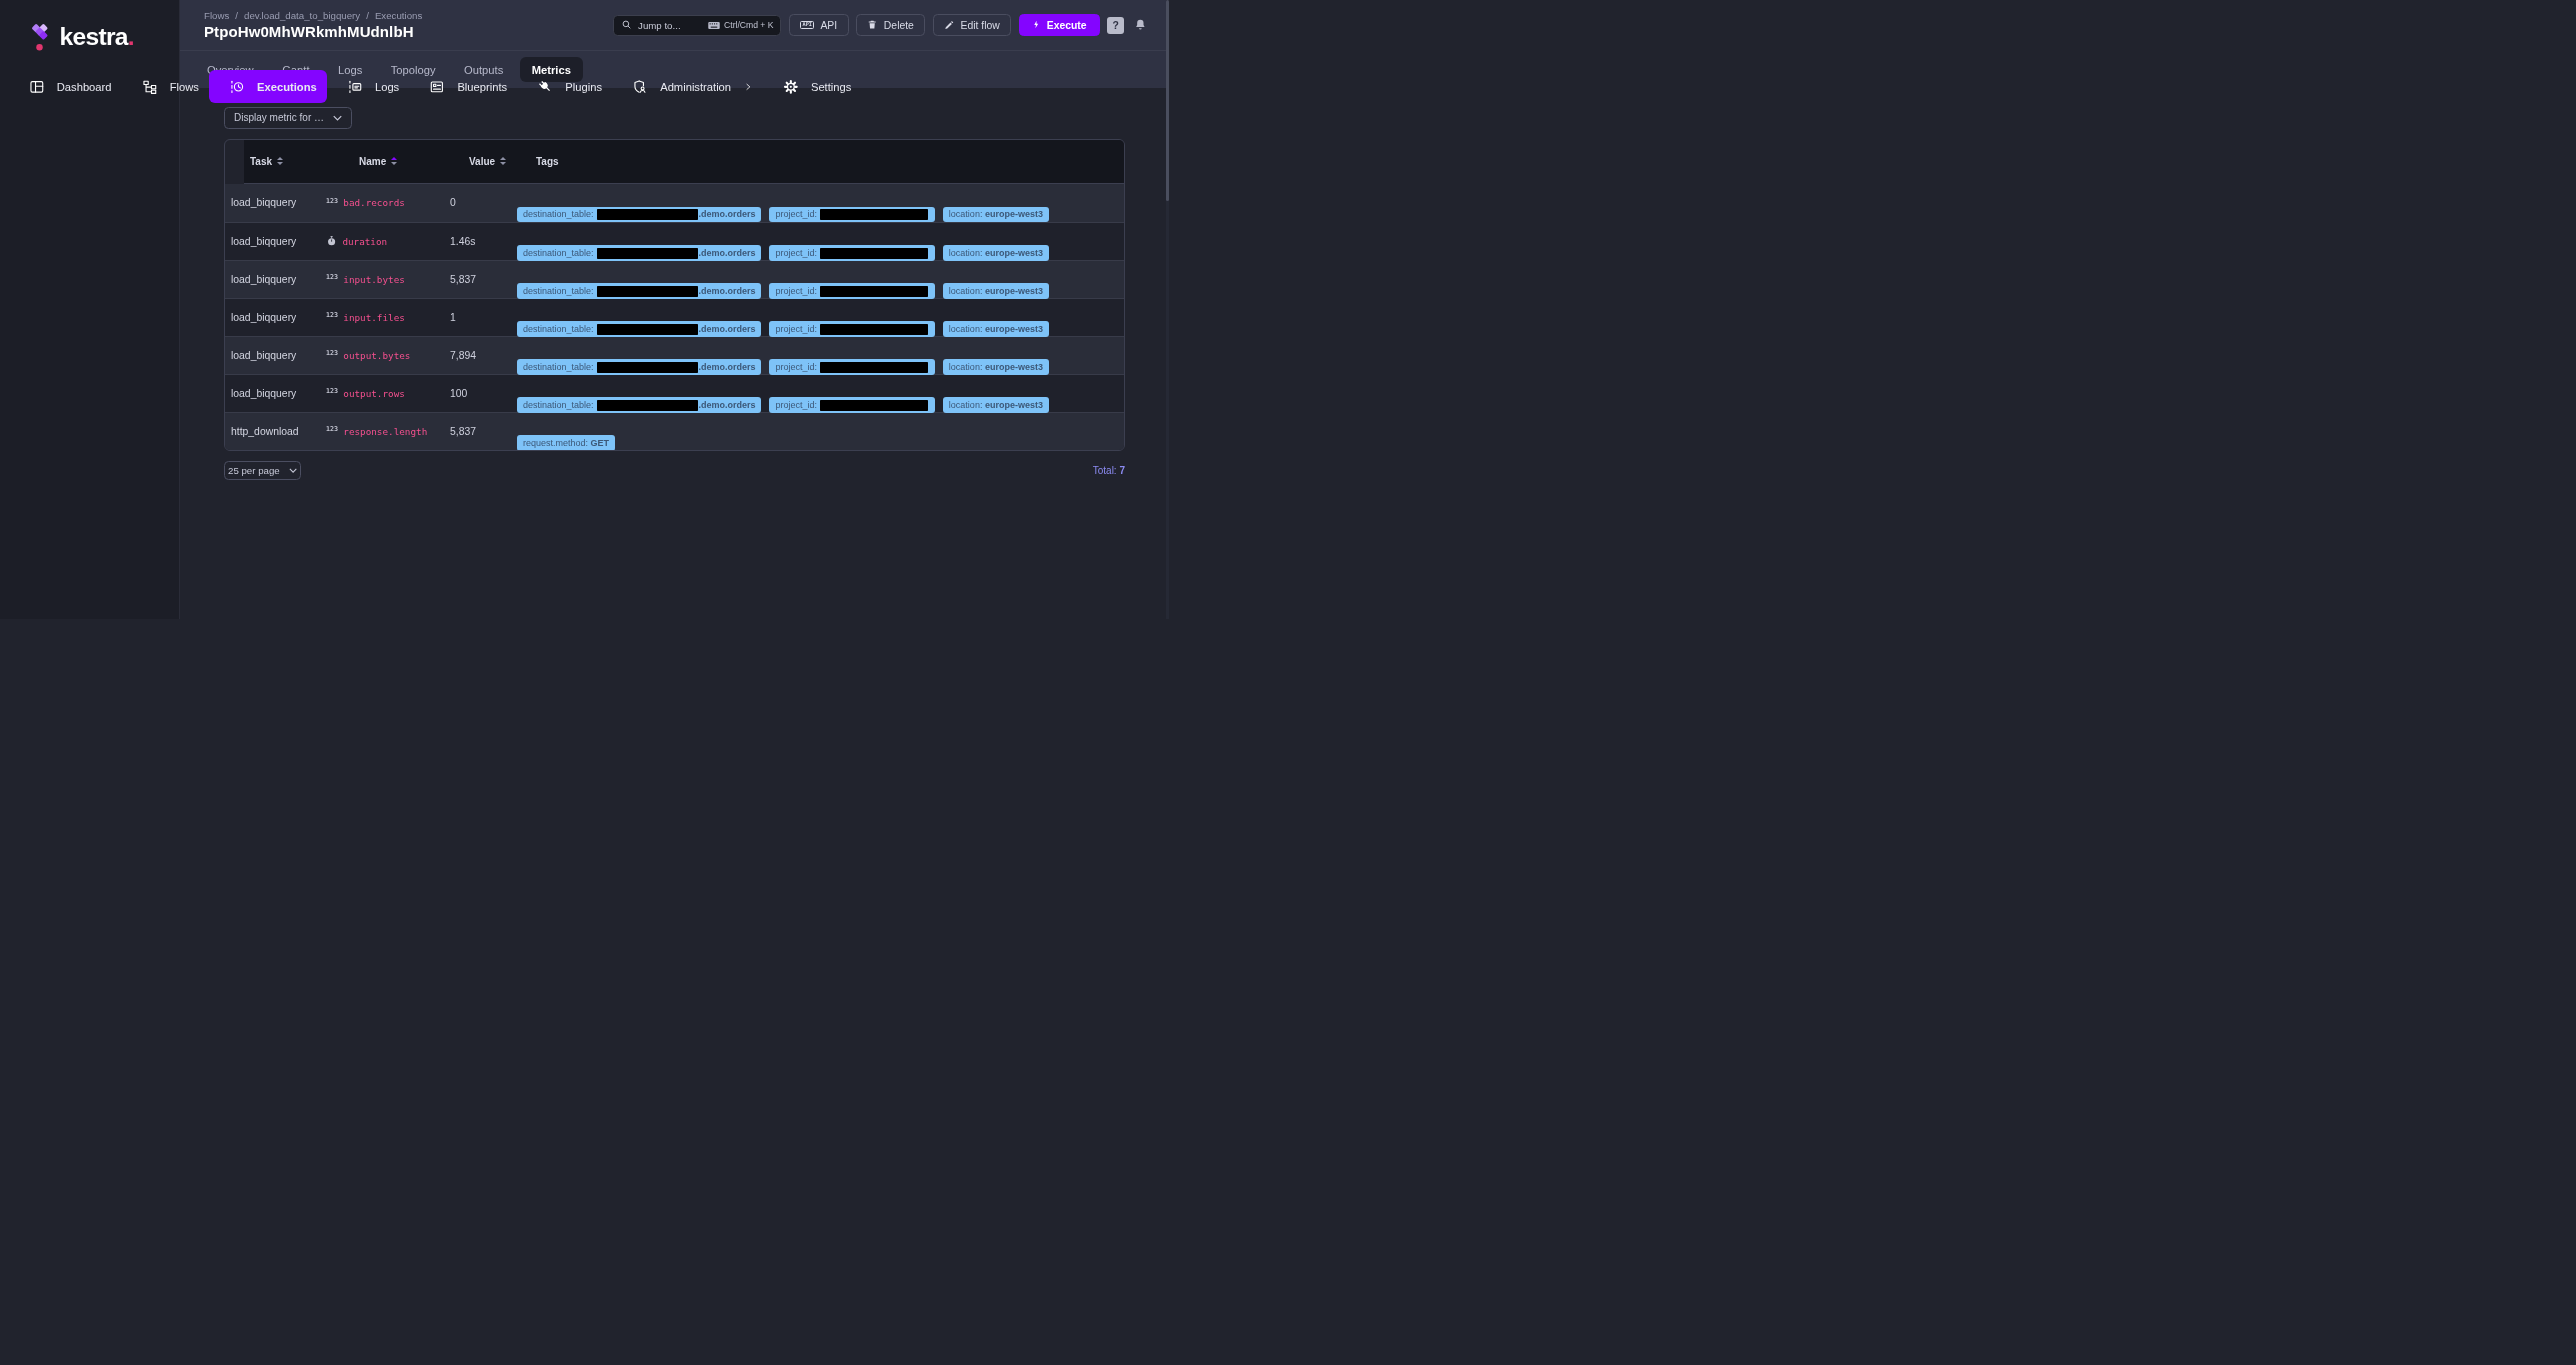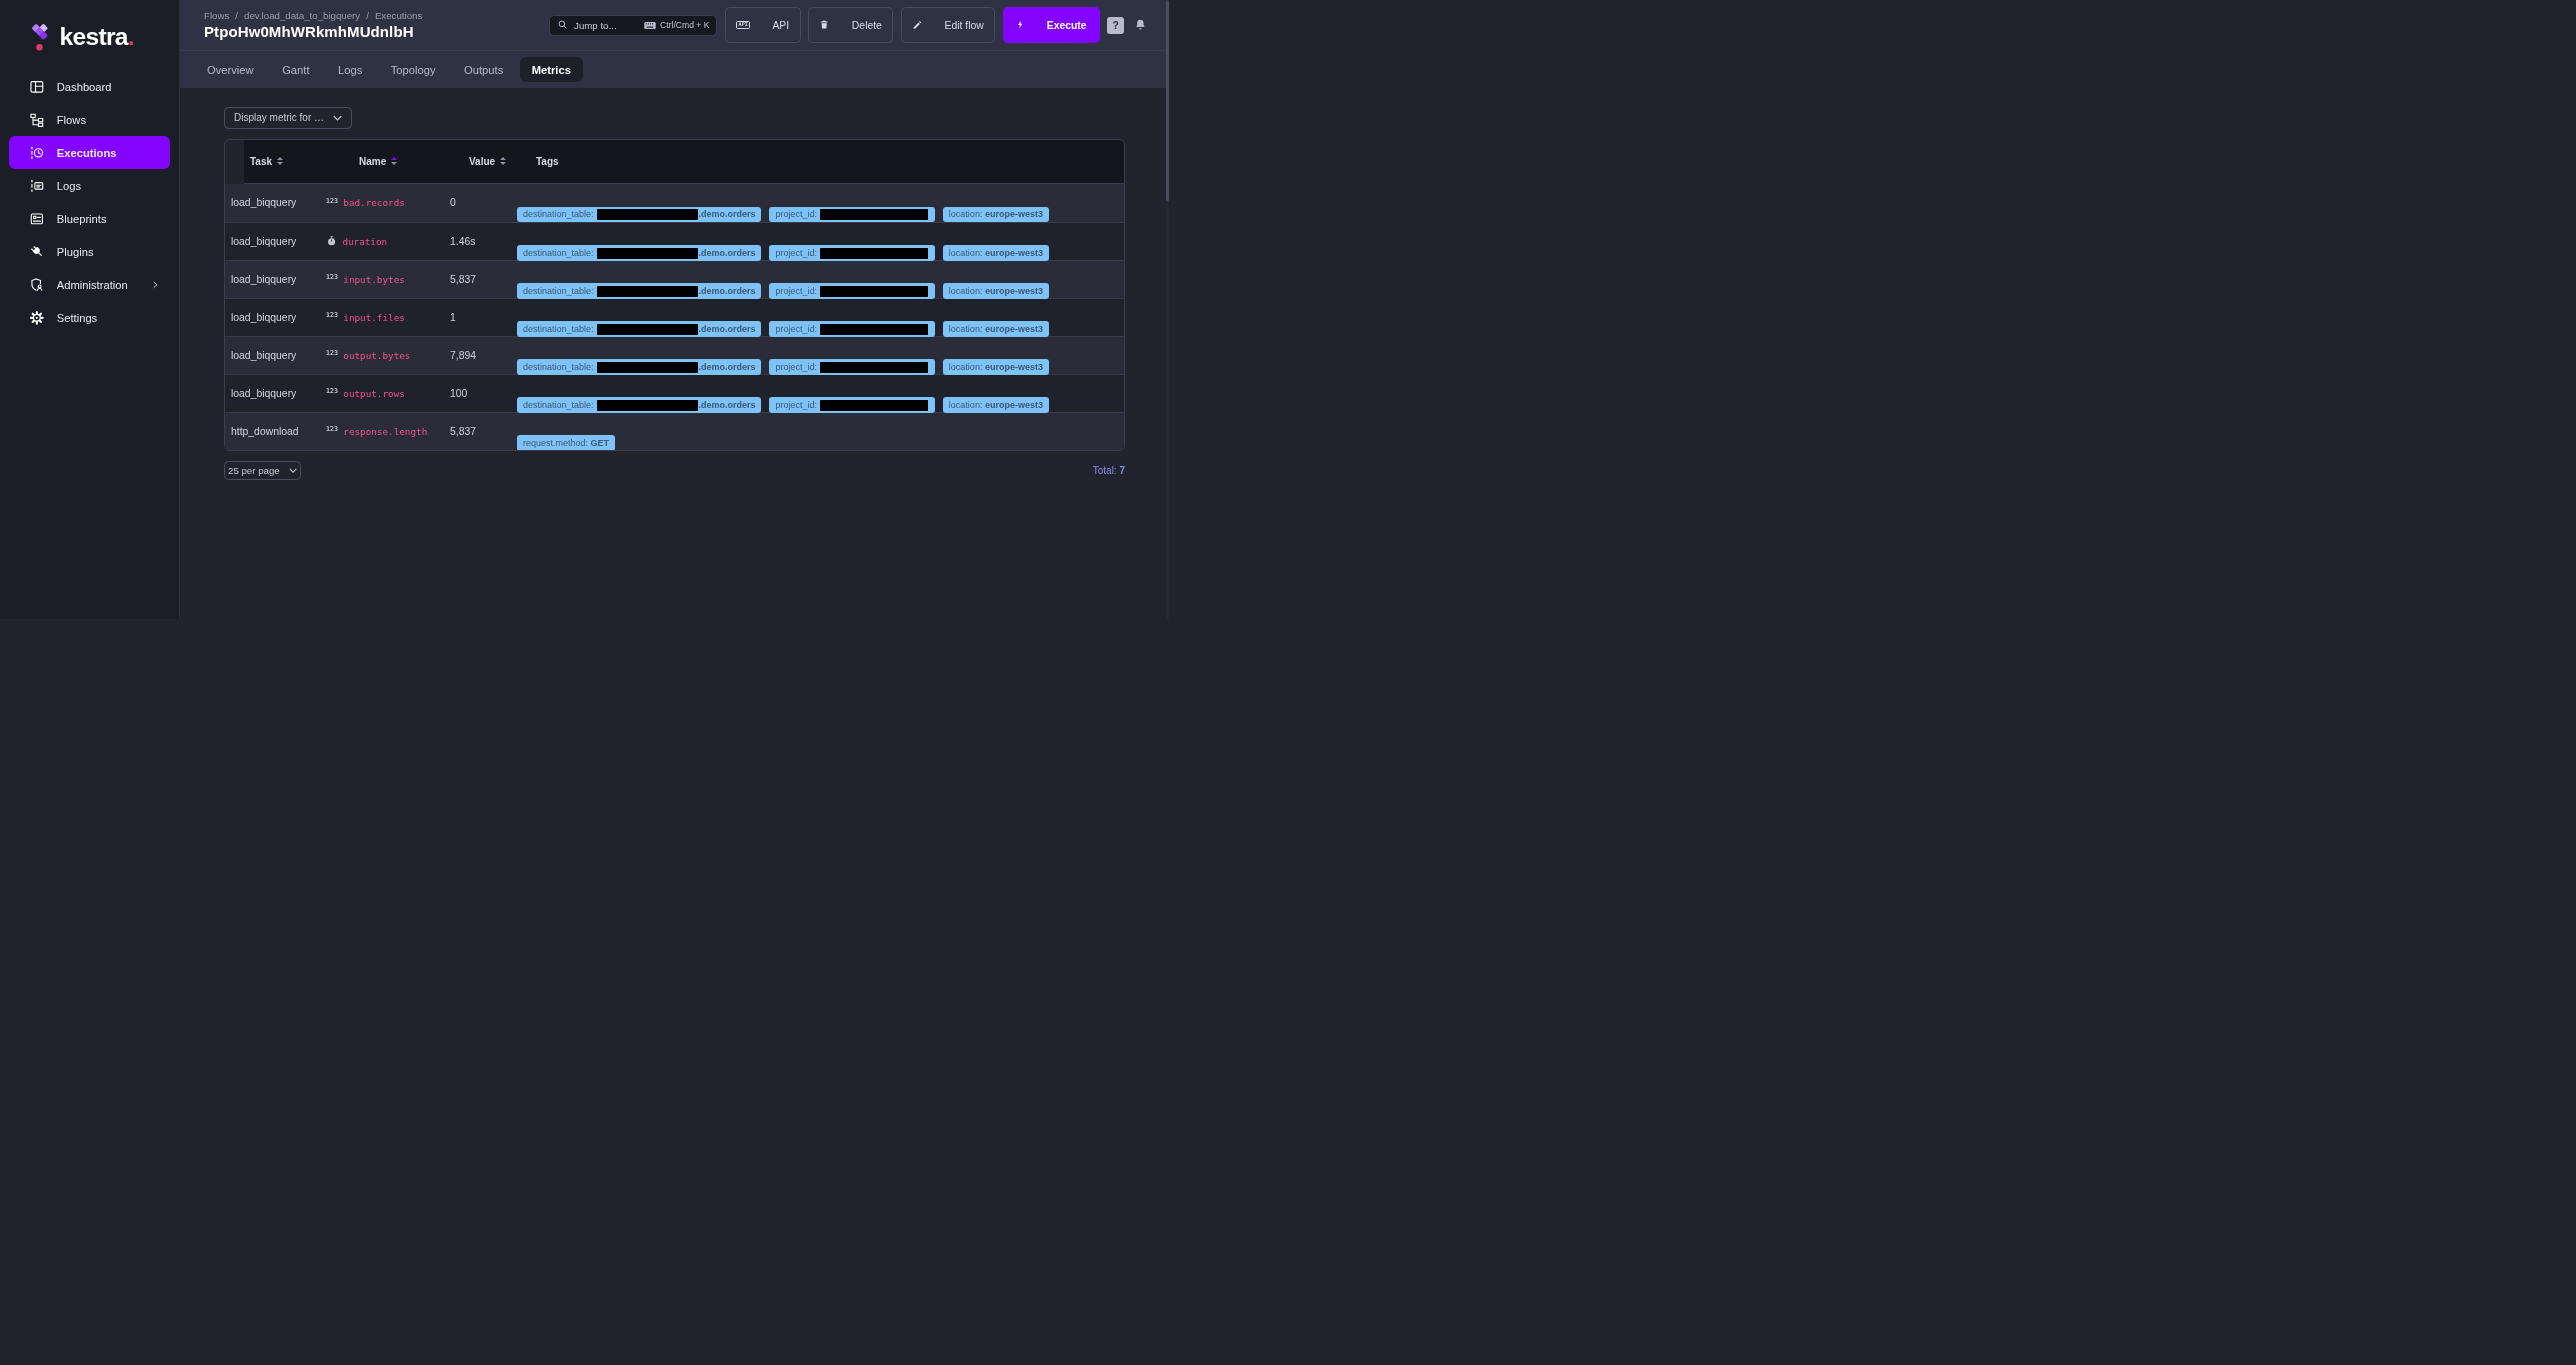--- a/index.html
+++ b/index.html
@@ -28,42 +28,42 @@
   html,body{width:1169px;height:619px;overflow:hidden;background:var(--content-bg);
     font-family:"Liberation Sans",sans-serif;-webkit-font-smoothing:antialiased;}
   .app{display:flex;width:1169px;height:619px;position:relative;}
 
   
   .sidebar{width:180px;min-width:180px;height:100%;background:var(--sidebar-bg);
     border-right:0.7px solid #2a2c38;display:flex;flex-direction:column;}
   .logo{display:flex;align-items:center;gap:7.5px;padding:22.4px 0 18px 27px;cursor:pointer;}
   .logo-text{font-size:24.6px;font-weight:800;color:#fff;letter-spacing:-0.7px;}
   .logo-dot{color:#e0366e;}
-  .nav{display:flex;flex-direction:column;padding:0 9px;}
+  .nav{display:flex;flex-direction:row;padding:0 9px;}
   .nav-item{display:flex;align-items:center;gap:12px;height:33px;padding:0 10.4px 0 19.4px;
     border-radius:6px;color:#e9eaf2;font-size:11.2px;cursor:pointer;position:relative;}
   .nav-item .icon{width:16.4px;height:16.4px;display:flex;align-items:center;justify-content:center;flex:none;}
   .nav-item.active{background:var(--purple);font-weight:700;}
   .nav-item .chev{margin-left:auto;display:flex;}
 
   
   .main{flex:1;display:flex;flex-direction:column;min-width:0;}
   .topbar{height:51px;background:var(--band-bg);display:flex;align-items:center;
     justify-content:space-between;padding:0 19.4px 0 24px;border-bottom:0.7px solid #3a3d4e;}
   .bc-line{display:flex;align-items:center;gap:6px;font-size:9.7px;color:var(--txt-muted);margin-bottom:2.2px;}
   .bc-line .crumb{cursor:pointer;}
   .page-title{font-size:15px;font-weight:800;color:#fff;letter-spacing:0.1px;}
   .actions{display:flex;align-items:center;gap:7.5px;}
   .searchbox{display:flex;align-items:center;gap:6px;width:168px;height:21px;background:var(--dark-inset);
     border:0.7px solid #3c3f4d;border-radius:4.5px;padding:0 6.7px;cursor:text;}
   .searchbox input{flex:1;min-width:0;background:transparent;border:0;outline:0;color:#c9cbd8;
     font-size:9.7px;font-family:Liberation Sans, sans-serif;}
   .searchbox input::placeholder{color:#c9cbd8;}
   .shortcut{display:flex;align-items:center;gap:3.7px;color:#c2c4d2;font-size:8.6px;white-space:nowrap;}
-  .btn{display:flex;align-items:center;gap:22px;height:36px;padding:0 10.4px;border:0.7px solid var(--border-btn);
+  .btn{display:flex;align-items:center;gap:6px;height:22px;padding:0 10.4px;border:0.7px solid var(--border-btn);
     border-radius:4.5px;background:transparent;color:var(--txt-light);font-size:10.4px;cursor:pointer;
     font-family:"Liberation Sans",sans-serif;}
   .btn.primary{background:var(--purple);border-color:var(--purple);color:#fff;font-weight:600;padding:0 12px;}
   .api-mini{font-family:"DejaVu Sans Mono",monospace;font-size:5.2px;font-weight:700;border:0.7px solid var(--txt-light);
     border-radius:1.5px;padding:0.7px 1.5px;line-height:1;}
   .icon-btn{width:17px;height:17px;border-radius:3px;background:#b9bbca;color:#2f3243;font-weight:700;
     font-size:10.4px;display:flex;align-items:center;justify-content:center;cursor:pointer;border:0;}
   .bell{width:18px;height:18px;display:flex;align-items:center;justify-content:center;cursor:pointer;}
 
   

